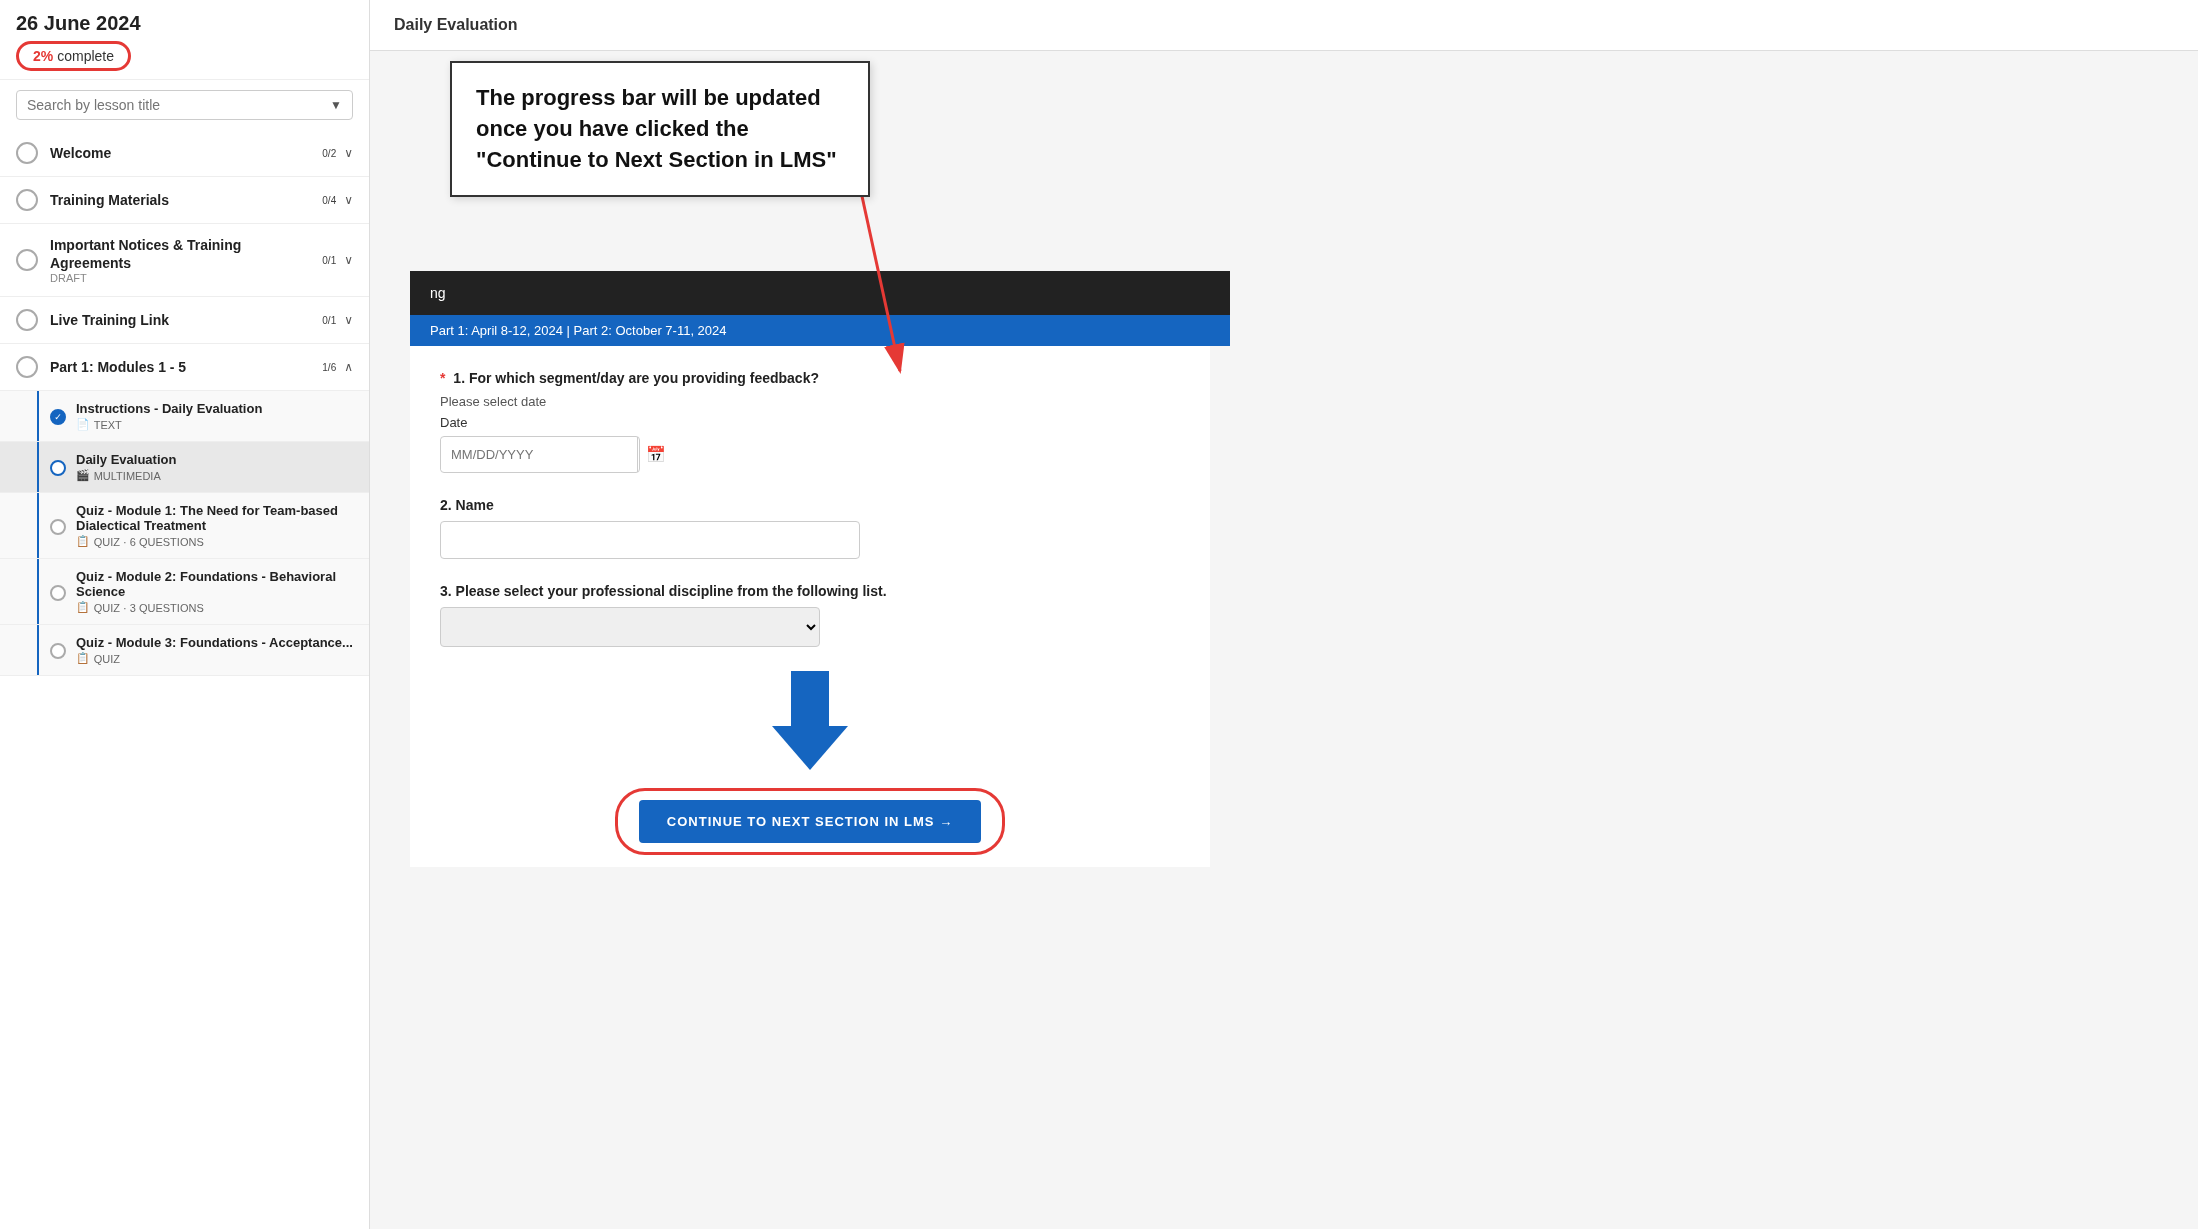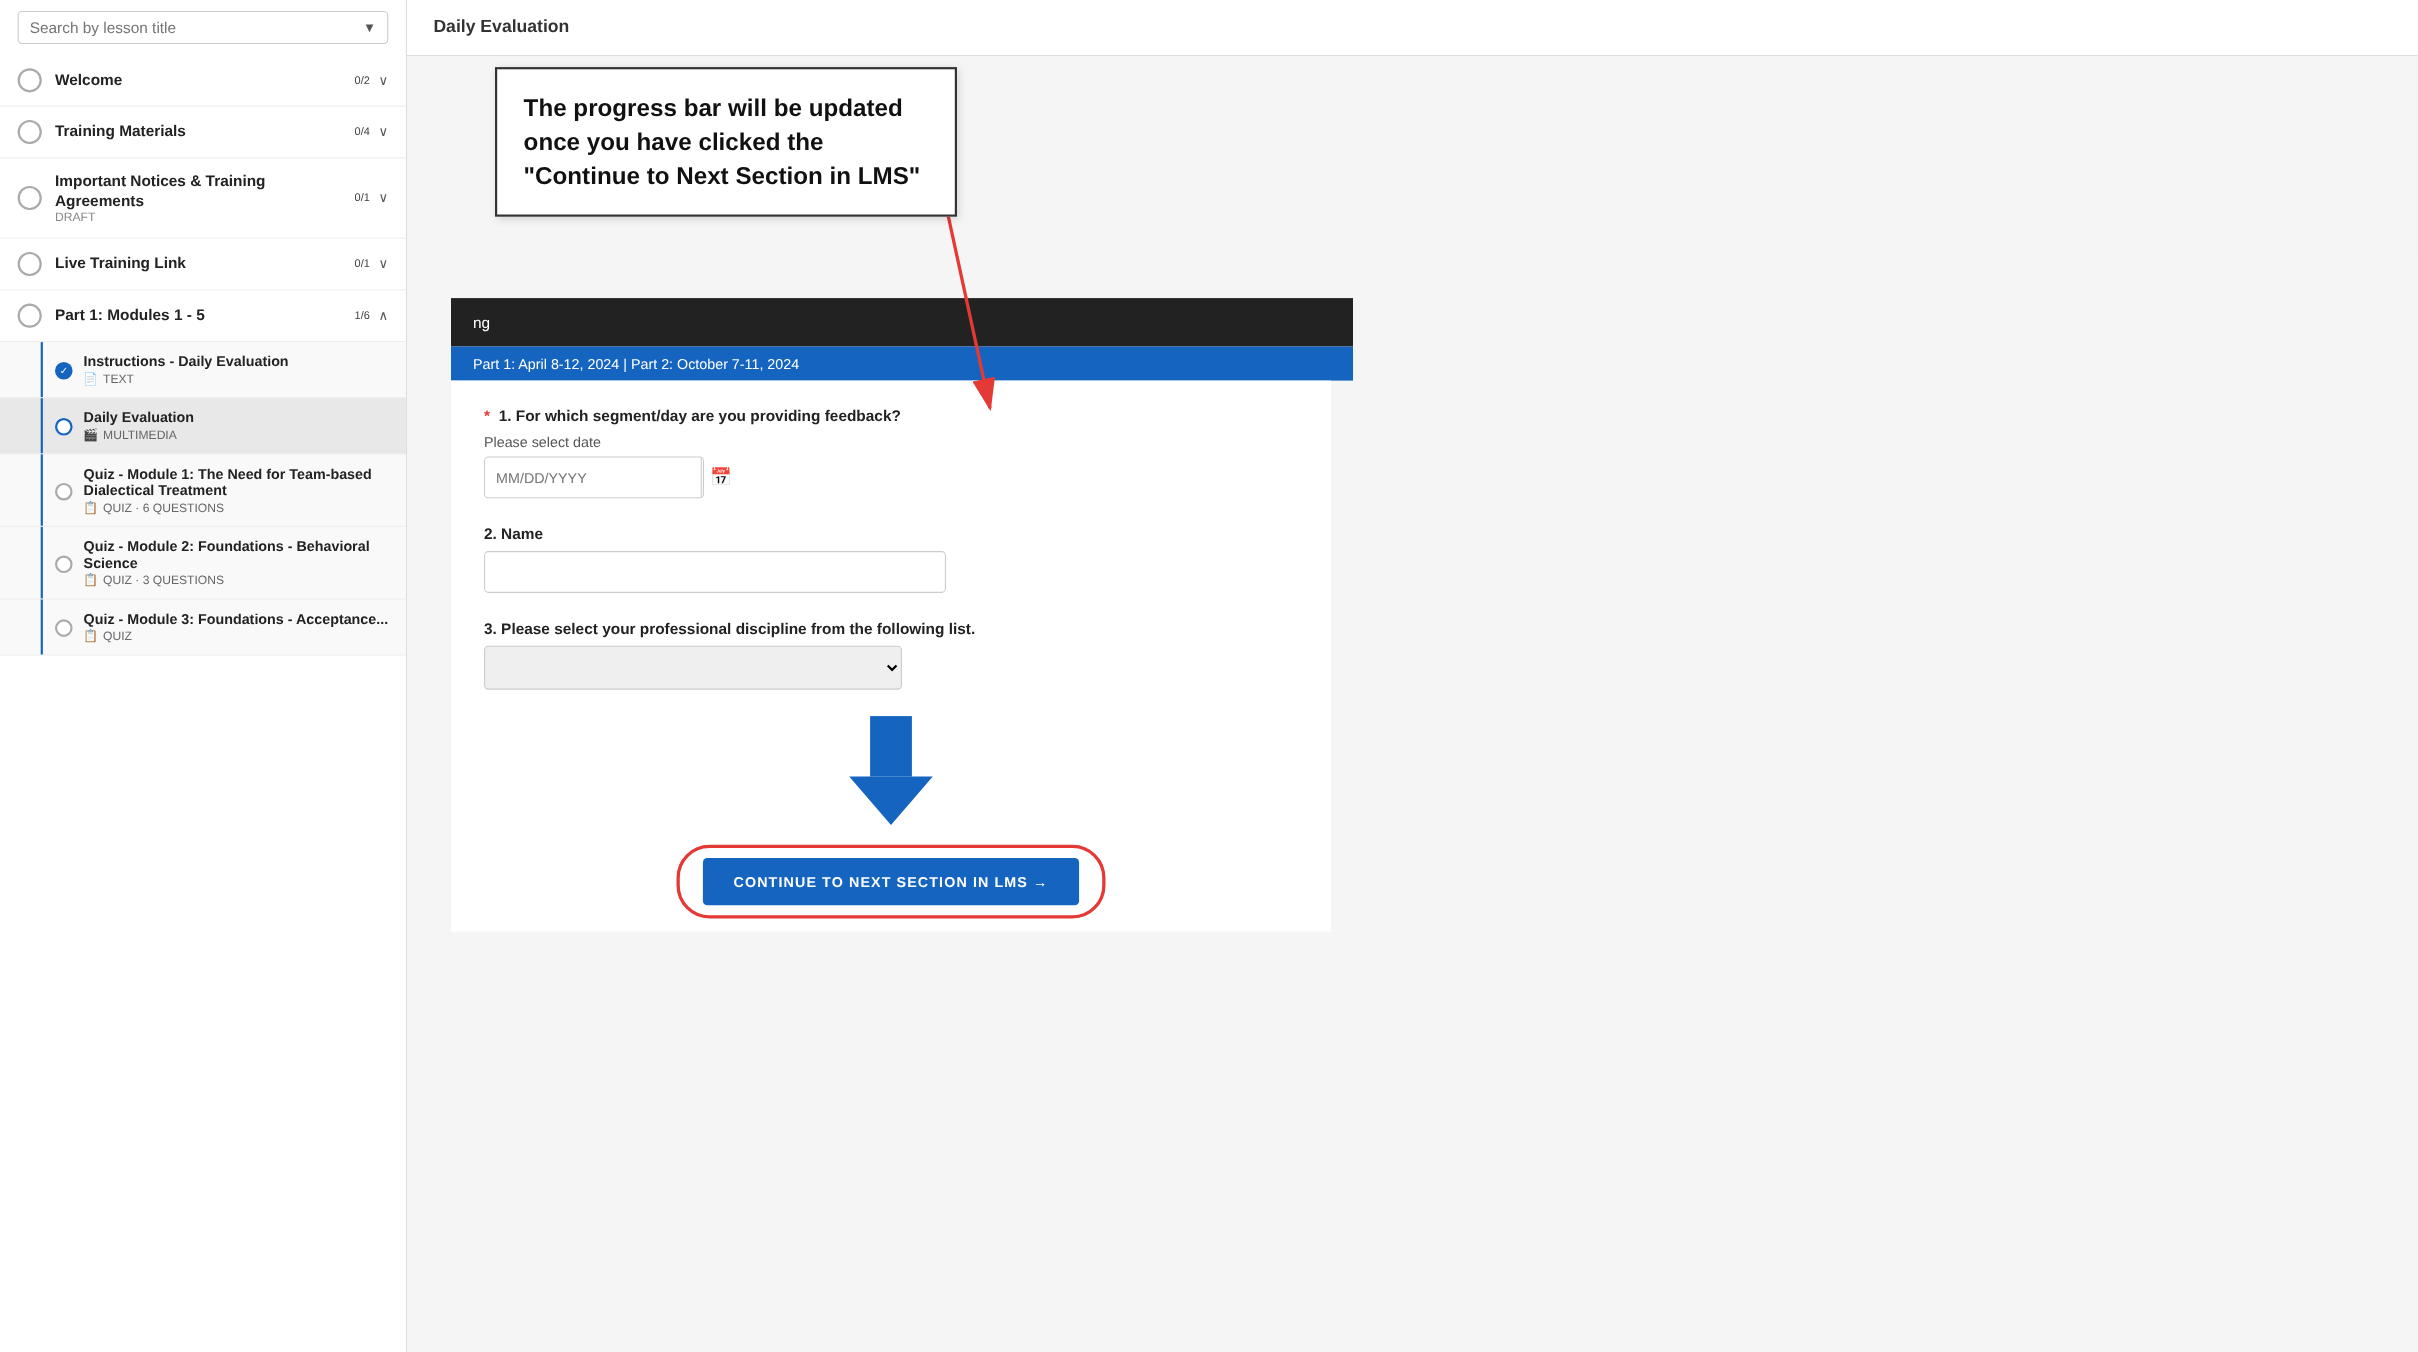--- a/index.html
+++ b/index.html
@@ -343,20 +343,27 @@
       display: flex;
       align-items: center;
       padding: 12px 16px;
       border-bottom: 1px solid #eee;
     }
   </style>
 </head>
 <body>
 
 <div class="sidebar">
+  <div class="sidebar-header">
+    <div class="sidebar-title">26 June 2024</div>
+    <div class="progress-circle-outline">
+      <span class="progress-percent">2%</span>
+      <span class="progress-label">complete</span>
+    </div>
+  </div>
 
   <div class="search-container">
     <input class="search-input" type="text" placeholder="Search by lesson title" style="">
     <span class="search-chevron">▼</span>
   </div>
 
   <div class="nav-row">
     <div class="nav-circle"></div>
     <div class="nav-item-content">
       <span class="nav-item-title">Welcome</span>
@@ -493,20 +500,21 @@
       </div>
 
       <div class="form-area">
 
         <div class="form-section">
           <label class="form-label">
             <span class="required-star">*</span>
             <span>1. For which segment/day are you providing feedback?</span>
           </label>
           <div class="sub-label">Please select date</div>
+          <div class="date-label">Date</div>
           <div class="date-input-container">
             <input class="date-input" type="text" placeholder="MM/DD/YYYY" style="">
             <span class="calendar-icon">📅</span>
           </div>
         </div>
 
         <div class="form-section">
           <label class="form-label">2. Name</label>
           <input class="text-input" type="text" style="">
         </div>

